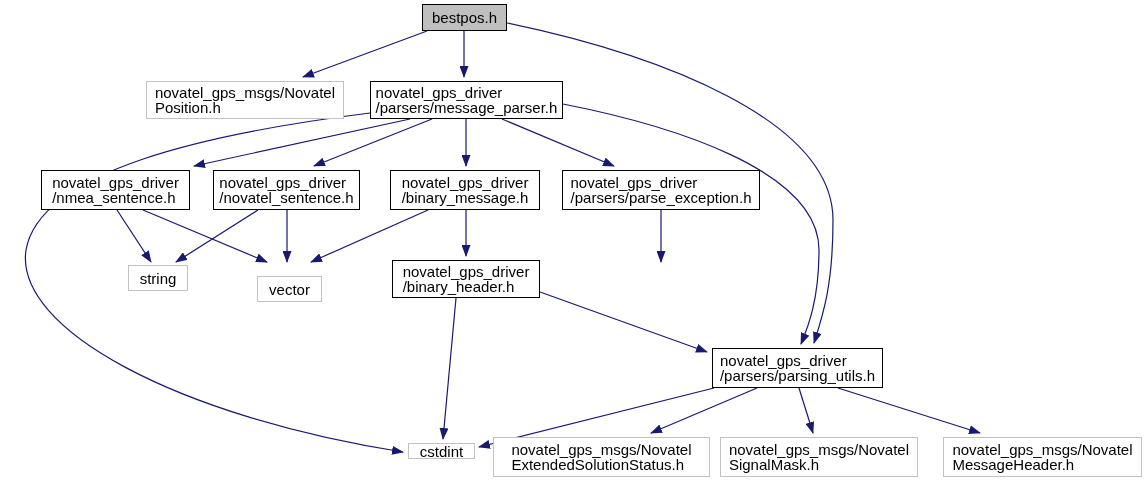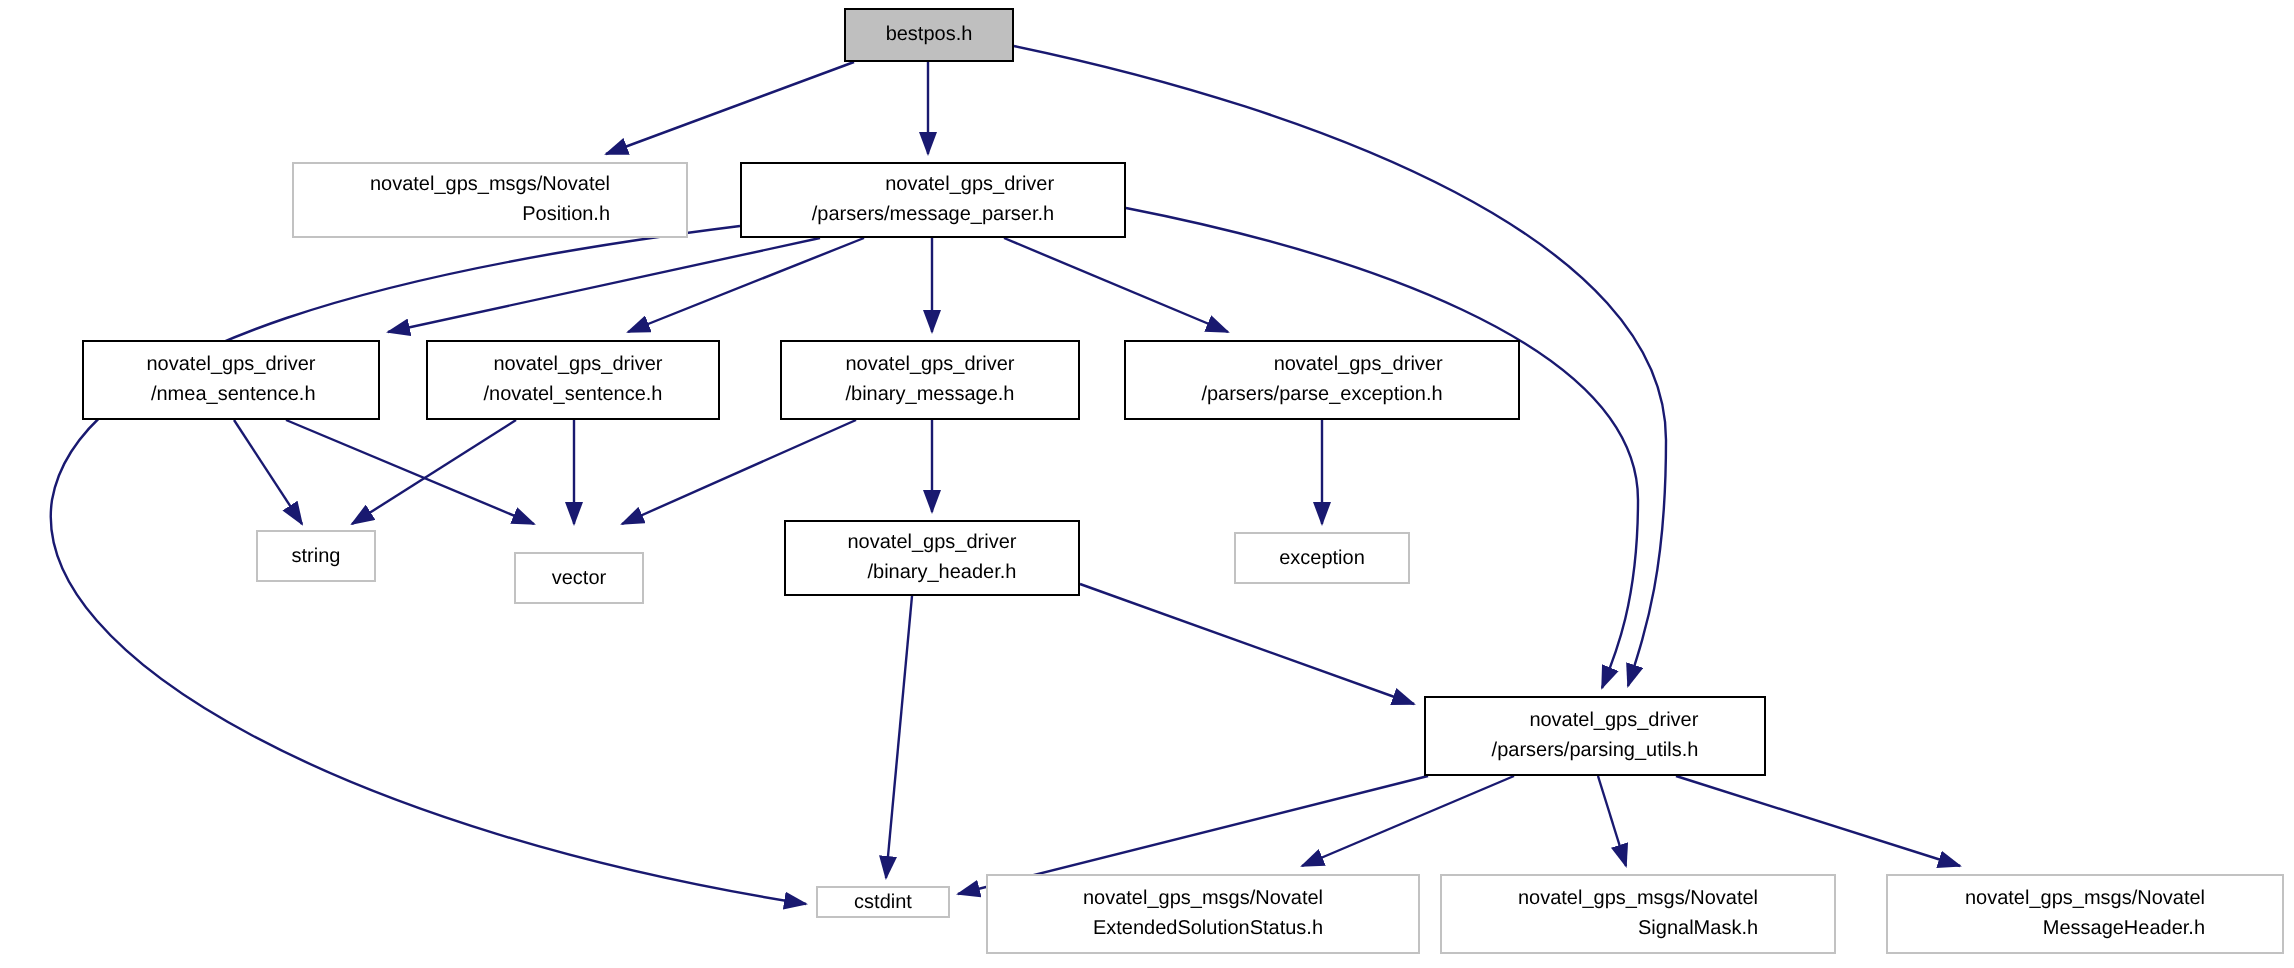--- a/index.html
+++ b/index.html
@@ -8,22 +8,22 @@
   }
   html,body{margin:0;padding:0;}
   body{background:var(--background);font-family:"Liberation Sans",sans-serif;}
   .canvas{position:relative;width:1147px;height:484px;background:var(--background);overflow:hidden;}
   svg.edges{position:absolute;left:0;top:0;width:1147px;height:484px;}
   svg.edges path.edge{stroke:var(--edge);stroke-width:1.2;fill:none;}
   marker path{fill:var(--edge);}
   .node{
     position:absolute;box-sizing:border-box;
     display:flex;align-items:center;justify-content:center;
-    text-align:right;white-space:pre-line;
-    font-size:10px;line-height:15px;color:var(--text);
+    text-align:left;white-space:pre-line;
+    font-size:15px;line-height:15px;color:var(--text);
     background:var(--node-fill);border:1.2px solid var(--node-border);
   }
   .node.external{border:1px solid var(--external-border);}
   .node.root{background:var(--root-fill);border:1.6px solid var(--node-border);}
 </style>
 </head>
 <body>
 
 <div class="canvas">
 
@@ -67,21 +67,20 @@
   <div class="node" style="left:213px;top:170px;width:147px;height:40px;">novatel_gps_driver
 /novatel_sentence.h</div>
   <div class="node" style="left:390px;top:170px;width:150px;height:40px;">novatel_gps_driver
 /binary_message.h</div>
   <div class="node" style="left:562px;top:170px;width:198px;height:40px;">novatel_gps_driver
 /parsers/parse_exception.h</div>
   <div class="node external" style="left:128px;top:265px;width:60px;height:26px;">string</div>
   <div class="node external" style="left:257px;top:276px;width:65px;height:26px;">vector</div>
   <div class="node" style="left:392px;top:260px;width:148px;height:38px;">novatel_gps_driver
 /binary_header.h</div>
-  <div class="node external" style="left:617px;top:266px;width:88px;height:26px;">exception</div>
   <div class="node" style="left:712px;top:348px;width:171px;height:40px;">novatel_gps_driver
 /parsers/parsing_utils.h</div>
   <div class="node external" style="left:408px;top:443px;width:67px;height:16px;">cstdint</div>
   <div class="node external" style="left:493px;top:437px;width:217px;height:40px;">novatel_gps_msgs/Novatel
 ExtendedSolutionStatus.h</div>
   <div class="node external" style="left:720px;top:437px;width:198px;height:40px;">novatel_gps_msgs/Novatel
 SignalMask.h</div>
   <div class="node external" style="left:943px;top:437px;width:199px;height:40px;">novatel_gps_msgs/Novatel
 MessageHeader.h</div>
 

